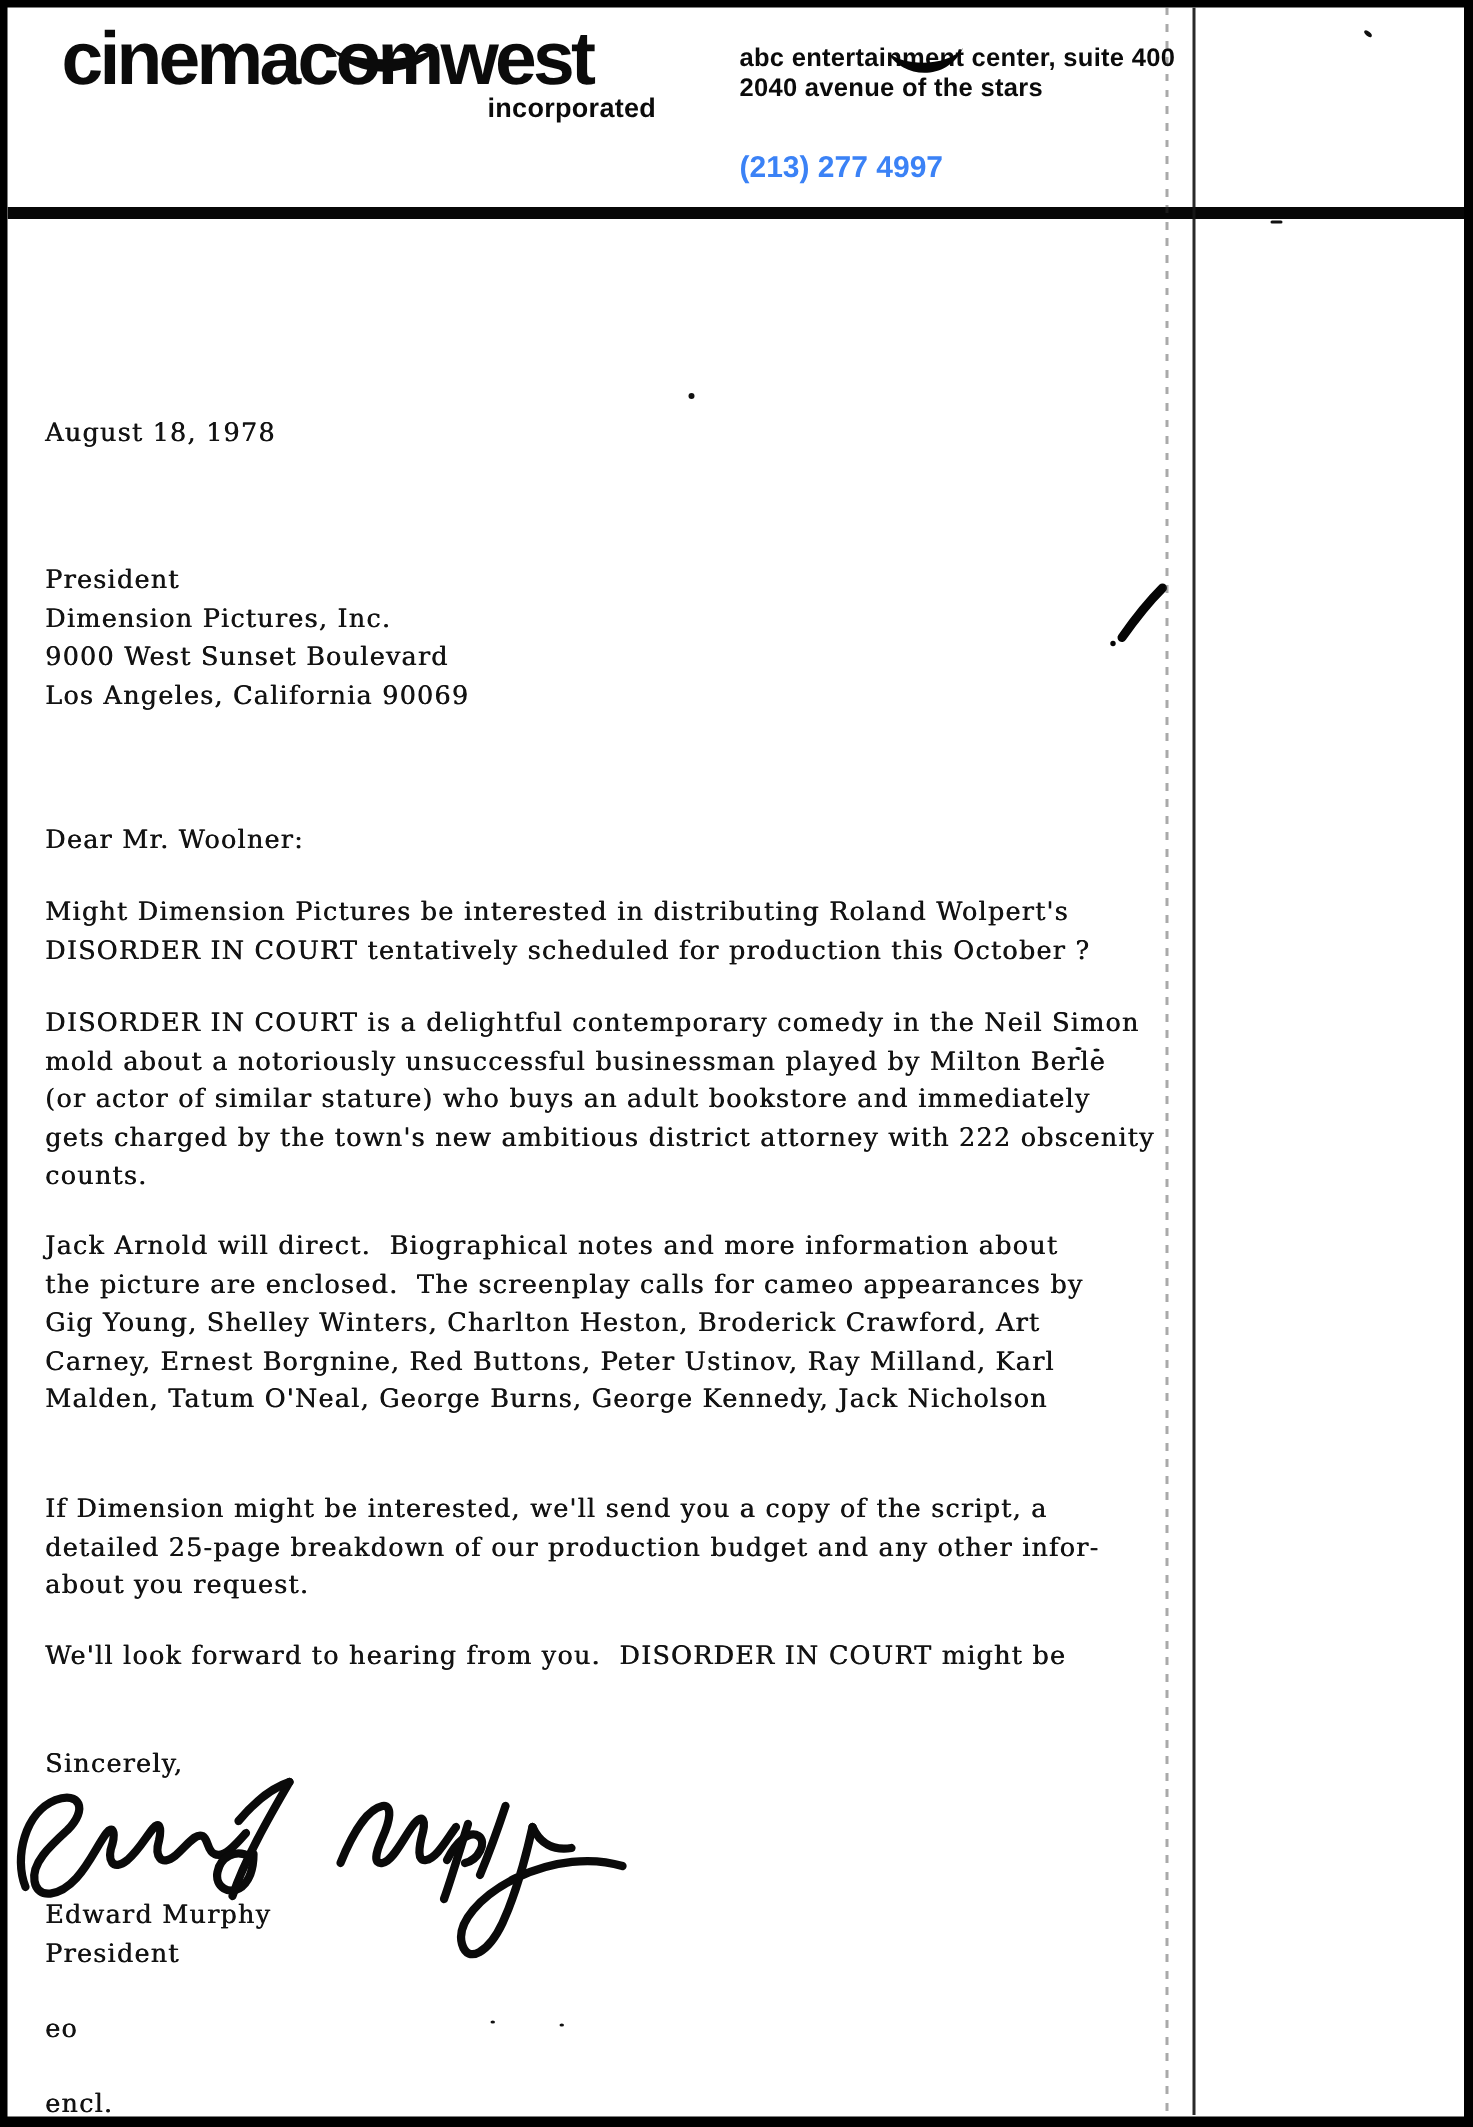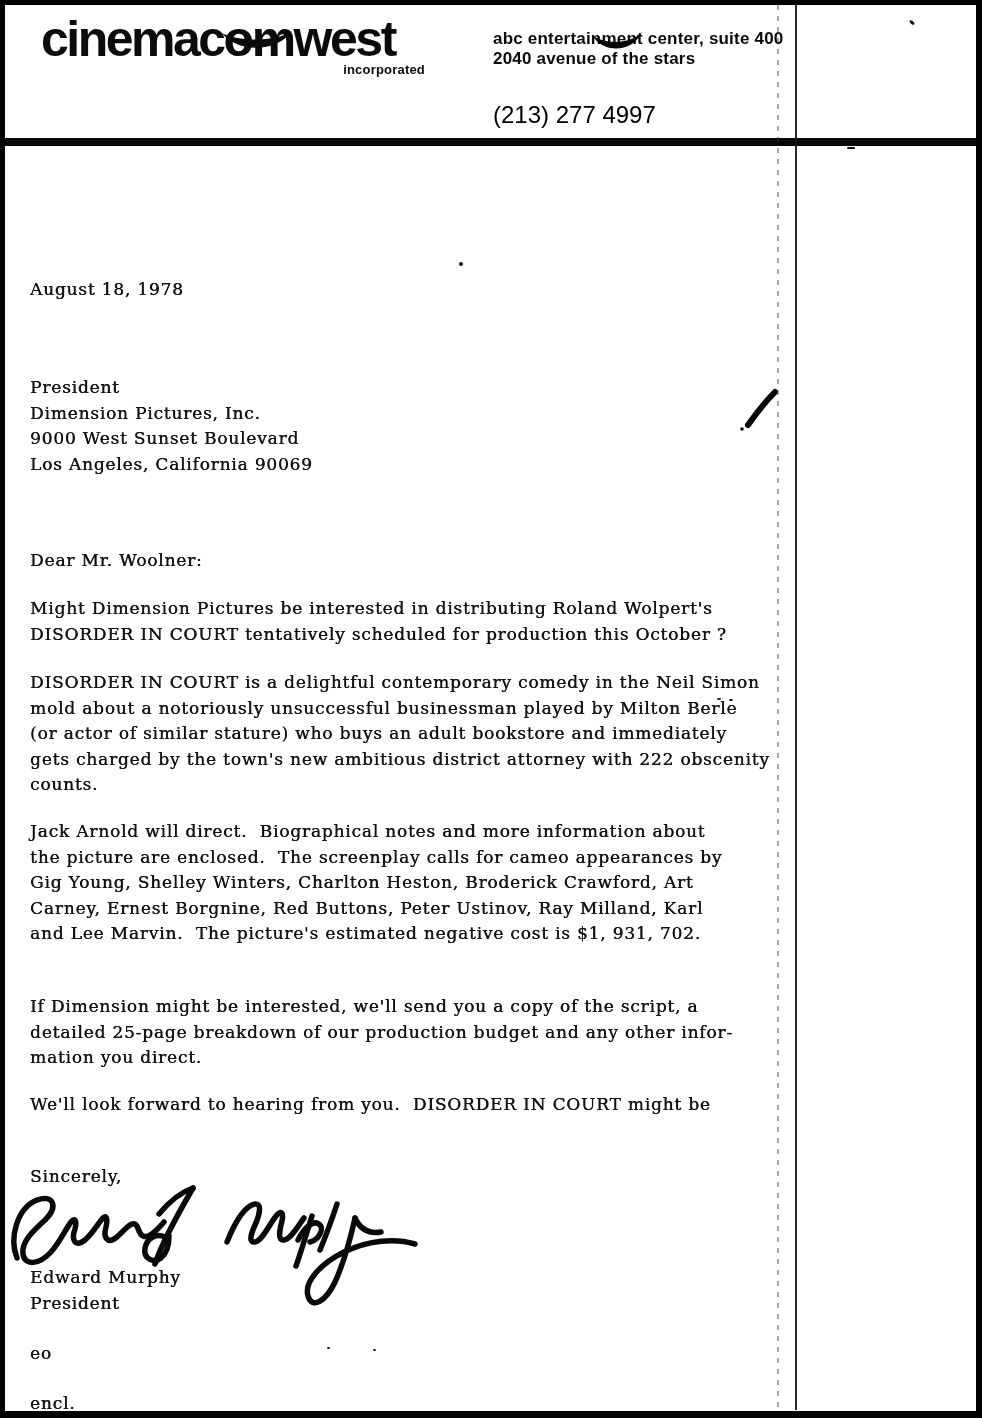--- a/index.html
+++ b/index.html
@@ -22,33 +22,33 @@
     font-family:"Liberation Sans", sans-serif;
     font-weight:bold; font-size:50px; line-height:60px;
     letter-spacing:-2.5px; color:#0b0b0b;
   }
   .logo-crescent {
     position:absolute; left:216px; top:22px; width:72px; height:26px;
   }
   .logo-sub {
     position:absolute; left:320px; top:57px; width:100px;
     font-family:"Liberation Sans", sans-serif;
-    font-weight:bold; font-size:13px; letter-spacing:0.2px;
+    font-weight:bold; font-size:18px; letter-spacing:0.2px;
     text-align:right; color:#0b0b0b;
   }
   .addr {
     position:absolute; left:488px; top:24px;
     font-family:"Liberation Sans", sans-serif;
     font-weight:bold; font-size:17px; line-height:20px;
     letter-spacing:0.2px; color:#0b0b0b;
   }
   .phone {
     position:absolute; left:488px; top:96px;
     font-family:"Liberation Sans", sans-serif;
-    font-weight:normal; font-size:24px; color:#000000;
+    font-weight:bold; font-size:20px; color:#3b82f6;
   }
   .header-rule {
     position:absolute; left:0; top:133px; width:982px; height:8px;
     background:#070707;
   }
   .ink-blob { position:absolute; left:585px; top:24px; width:54px; height:26px; }
 
   
   .tw {
     position:absolute; left:25px;
@@ -138,26 +138,26 @@
       <div class="line">mold about a notoriously unsuccessful businessman played by Milton Berle</div>
       <div class="line">(or actor of similar stature) who buys an adult bookstore and immediately</div>
       <div class="line">gets charged by the town's new ambitious district attorney with 222 obscenity</div>
       <div class="line">counts.</div>
     </div>
   <div class="tw para-3">
       <div class="line">Jack Arnold will direct.  Biographical notes and more information about</div>
       <div class="line">the picture are enclosed.  The screenplay calls for cameo appearances by</div>
       <div class="line">Gig Young, Shelley Winters, Charlton Heston, Broderick Crawford, Art</div>
       <div class="line">Carney, Ernest Borgnine, Red Buttons, Peter Ustinov, Ray Milland, Karl</div>
-      <div class="line">and Lee Marvin.  The picture's estimated negative cost is $1, 931, 702.</div>
+      <div class="line">Malden, Tatum O'Neal, George Burns, George Kennedy, Jack Nicholson</div>
     </div>
   <div class="tw para-4">
       <div class="line">If Dimension might be interested, we'll send you a copy of the script, a</div>
       <div class="line">detailed 25-page breakdown of our production budget and any other infor-</div>
-      <div class="line">mation you direct.</div>
+      <div class="line">about you request.</div>
     </div>
   <div class="tw para-5">
       <div class="line">We'll look forward to hearing from you.  DISORDER IN COURT might be</div>
     </div>
 
   <div class="tw closing">
     <div class="line">Sincerely,</div>
   </div>
 
   <svg class="signature-svg" viewBox="0 0 430 150" width="430" height="150" fill="none" stroke="#0a0a0a" stroke-width="5.5" stroke-linecap="round" stroke-linejoin="round">

